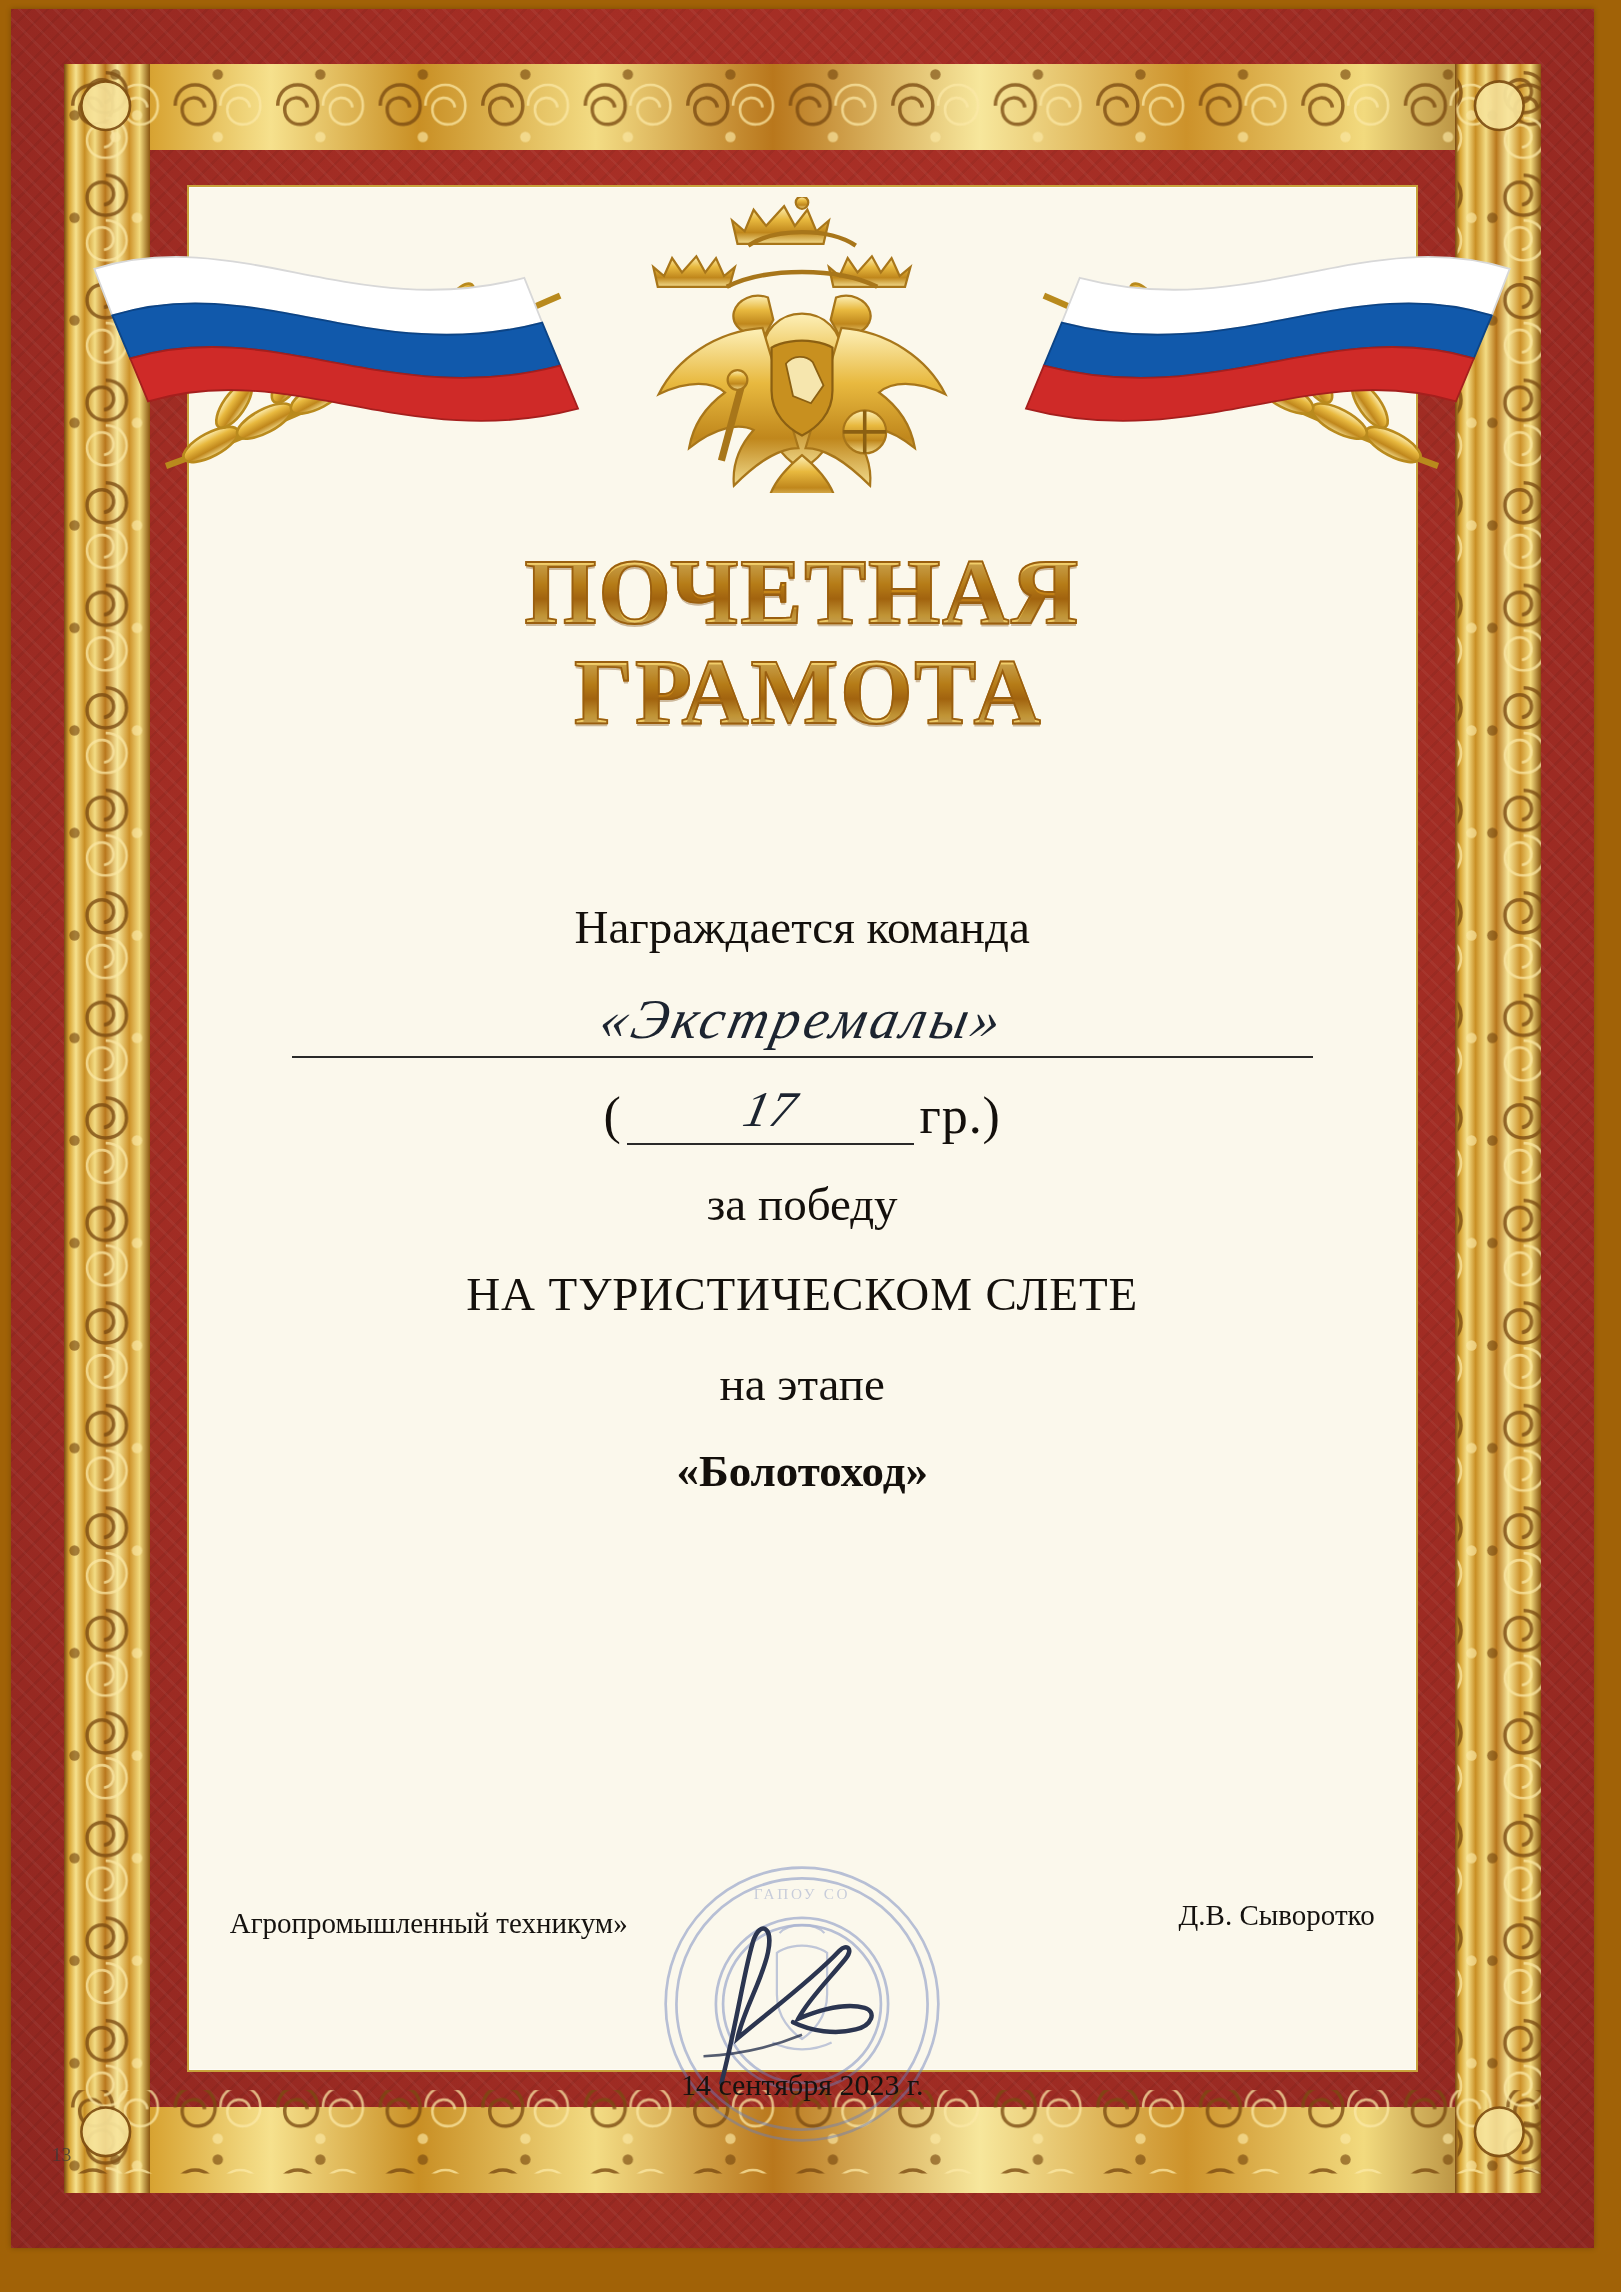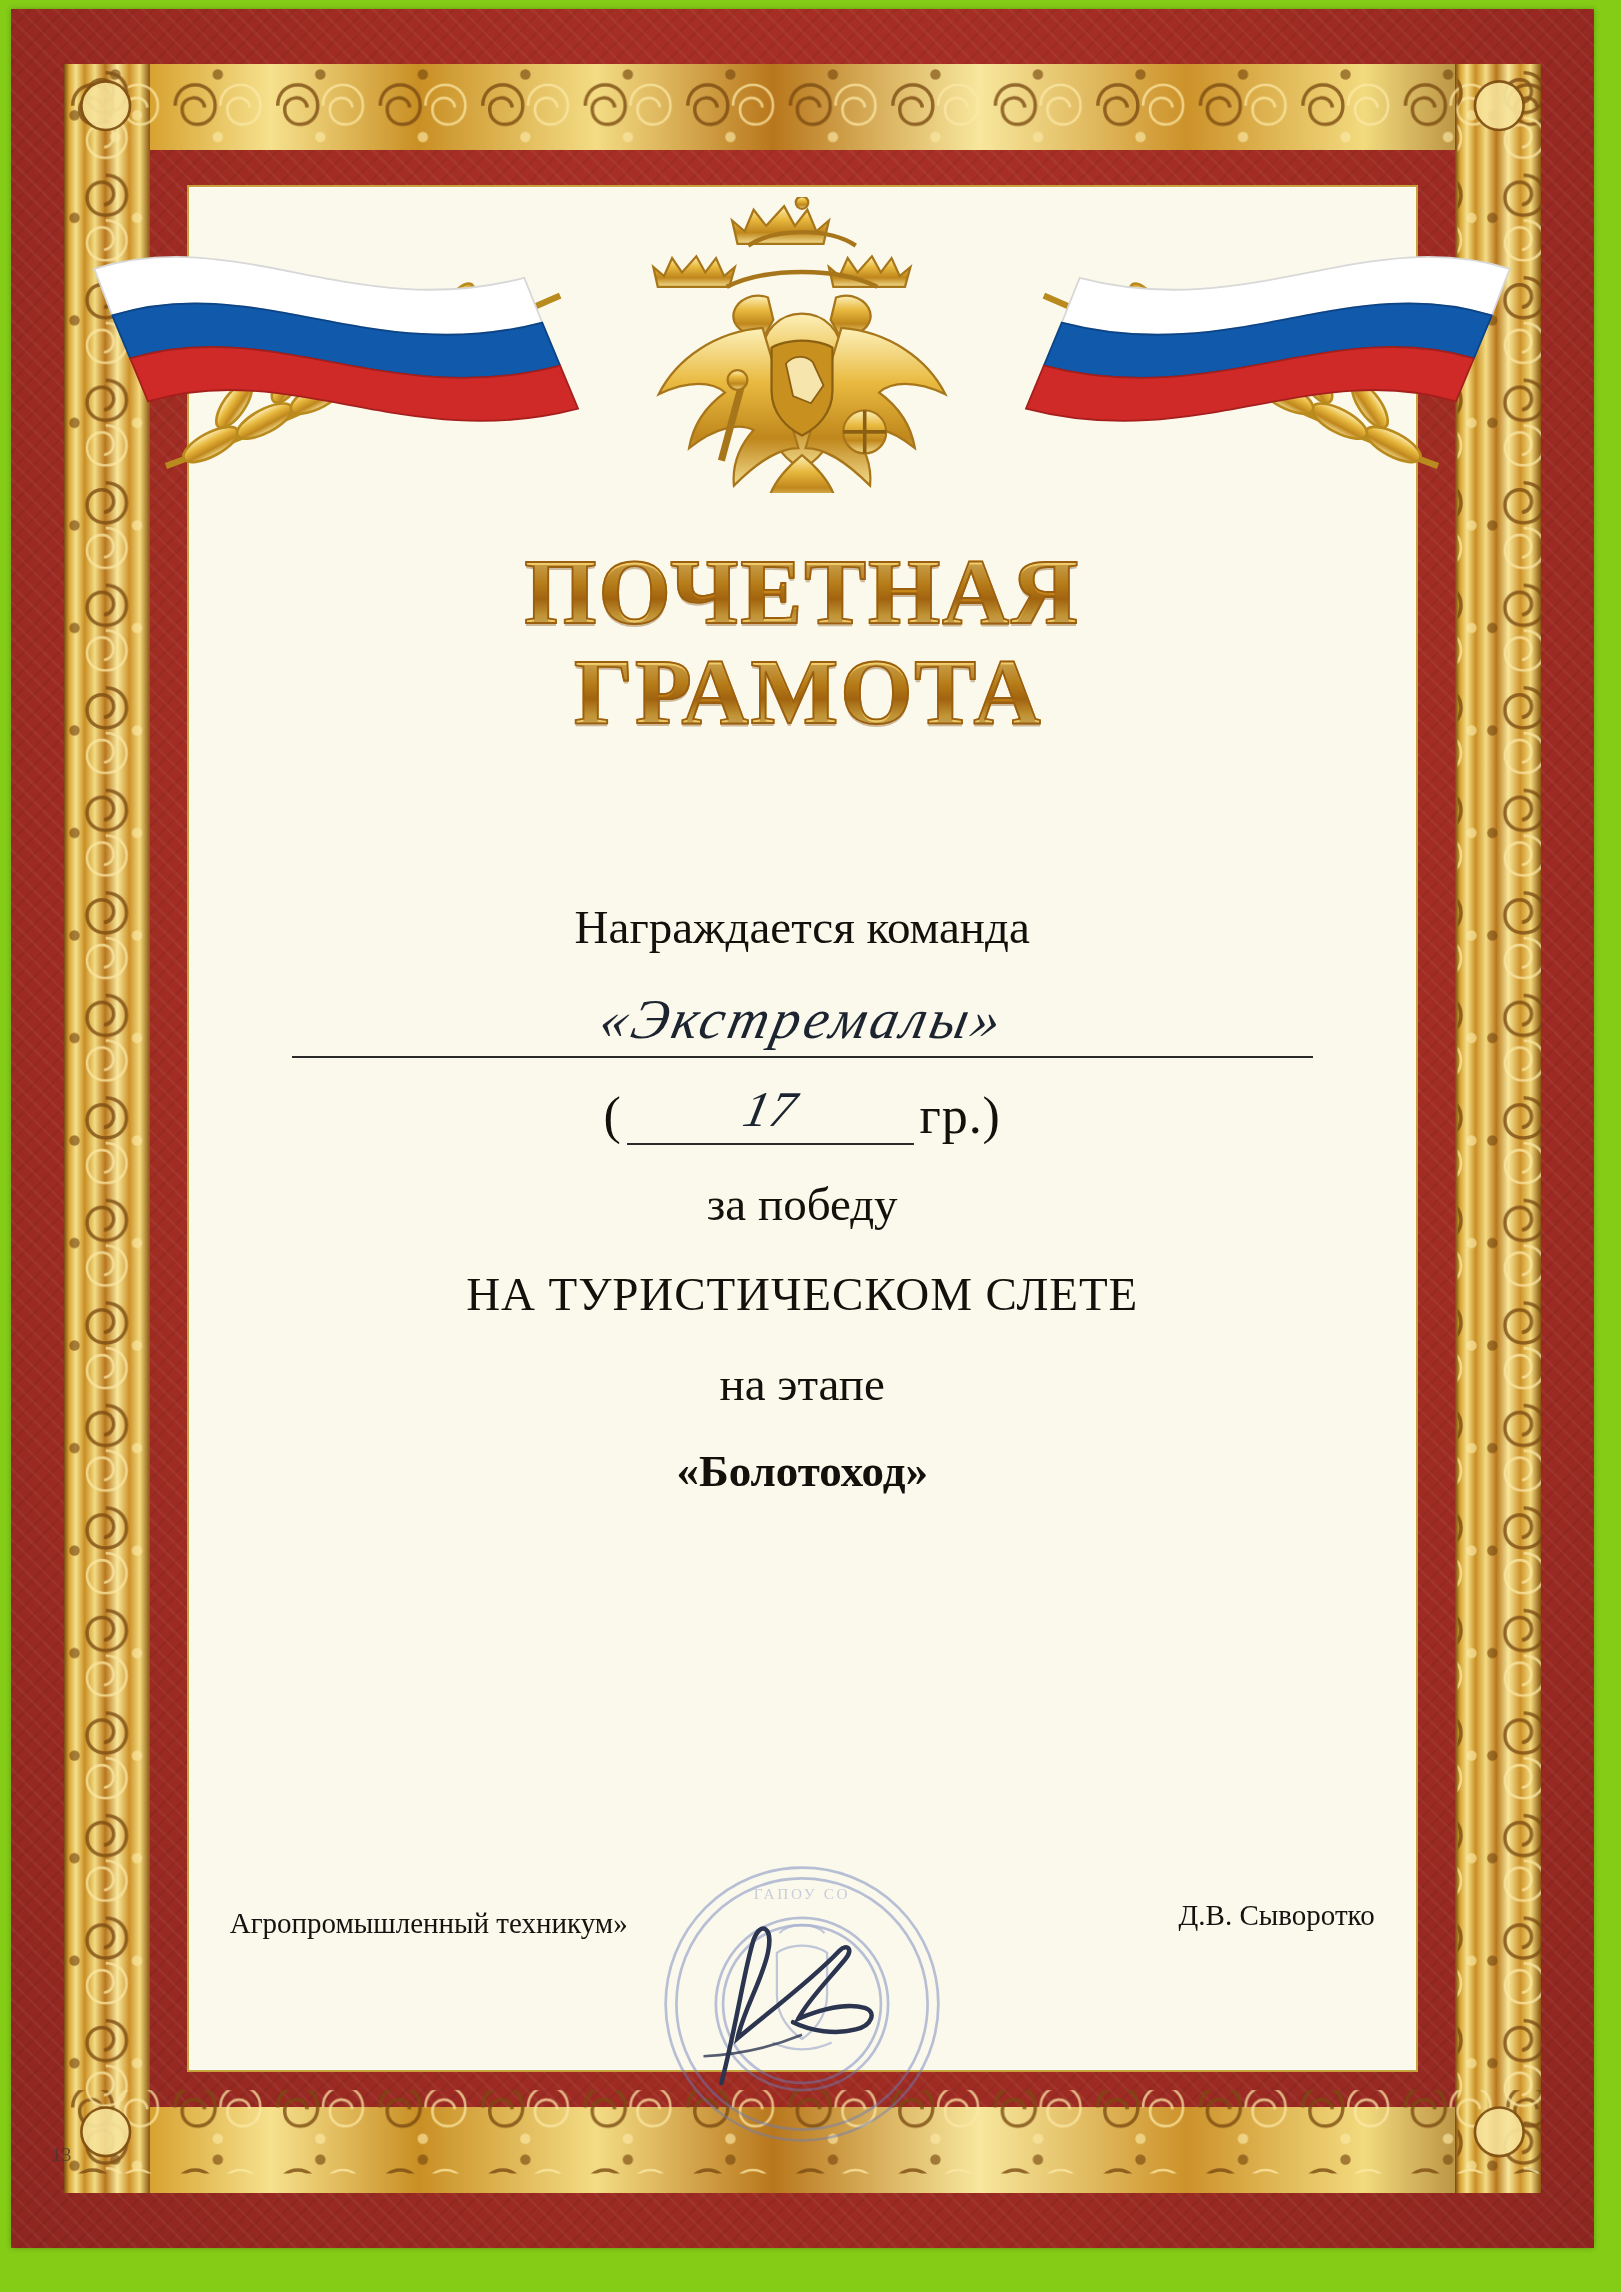--- a/index.html
+++ b/index.html
@@ -12,21 +12,21 @@
     height: 2293px;
     font-family: "Liberation Serif", serif;
     overflow: hidden;
   }
 
   
   .scan {
     position: relative;
     width: 1621px;
     height: 2293px;
-    background: #84cc16;
+    background: #a16207;
   }
 
   
   .certificate {
     position: absolute;
     left: 10.7px;
     top: 9px;
     width: 1583px;
     height: 2239px;
     background:
@@ -461,18 +461,19 @@
         <path d="M20 170 C 60 168, 96 160, 130 146" fill="none" stroke="#2b3550" stroke-width="3" opacity="0.8"></path>
       </svg>
 
       <div class="sign-row">
         <div class="sign-left">
           <div>Агропромышленный техникум»</div>
         </div>
         <div class="sign-right">Д.В. Сыворотко</div>
       </div>
 
+      <div class="date-line">14 сентября 2023 г.</div>
     </div>
 
     <div class="scan-mark" style="left:41px; bottom:82px;">13</div>
   </div>
 </div>
 
 
 </body></html>

